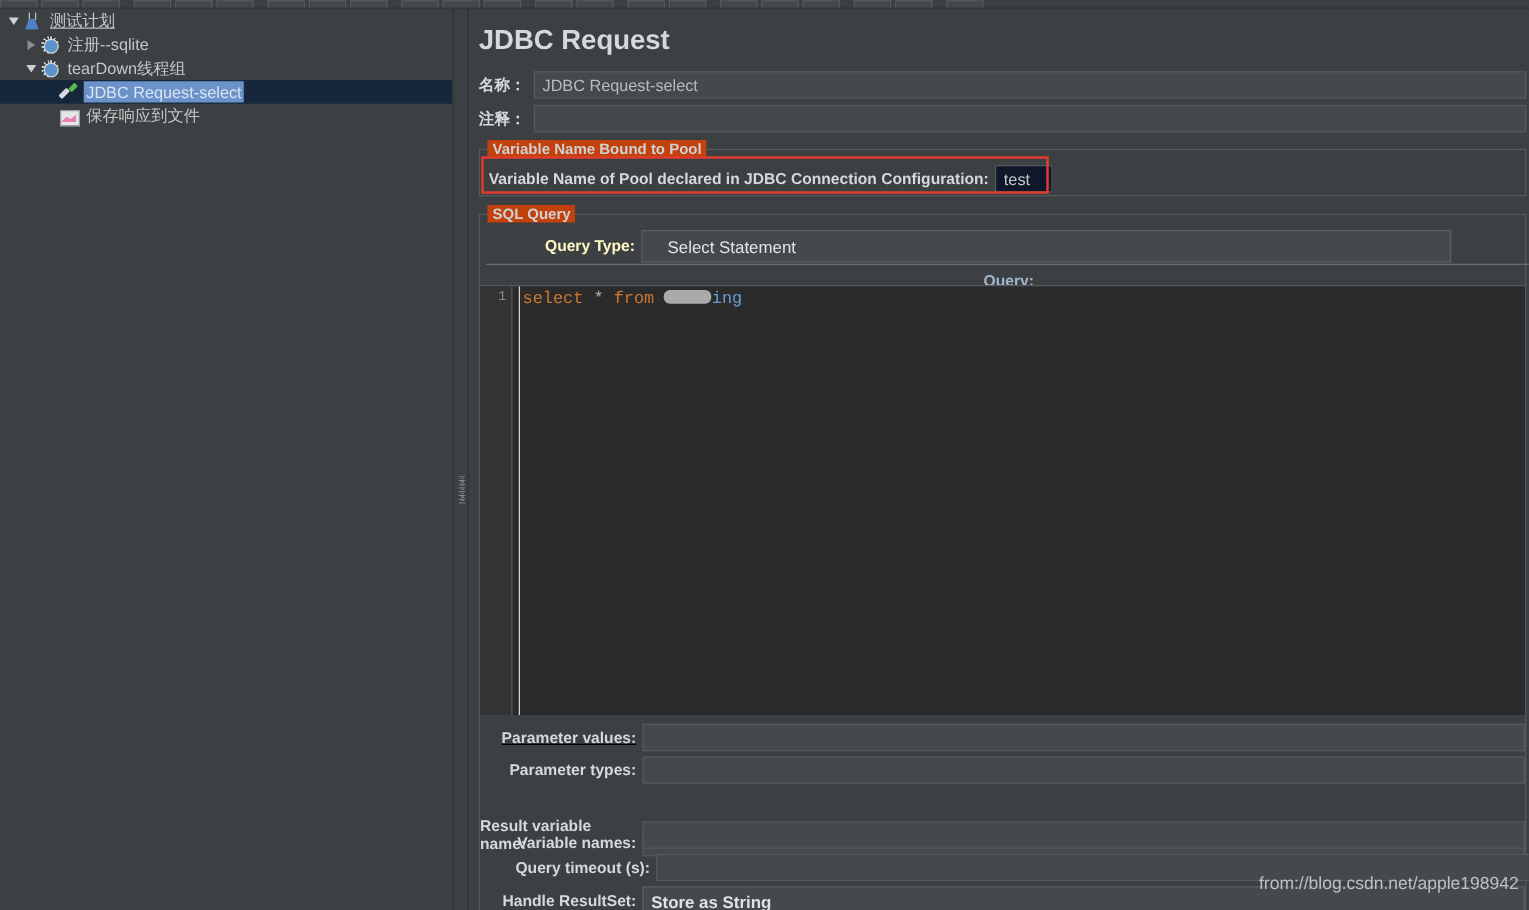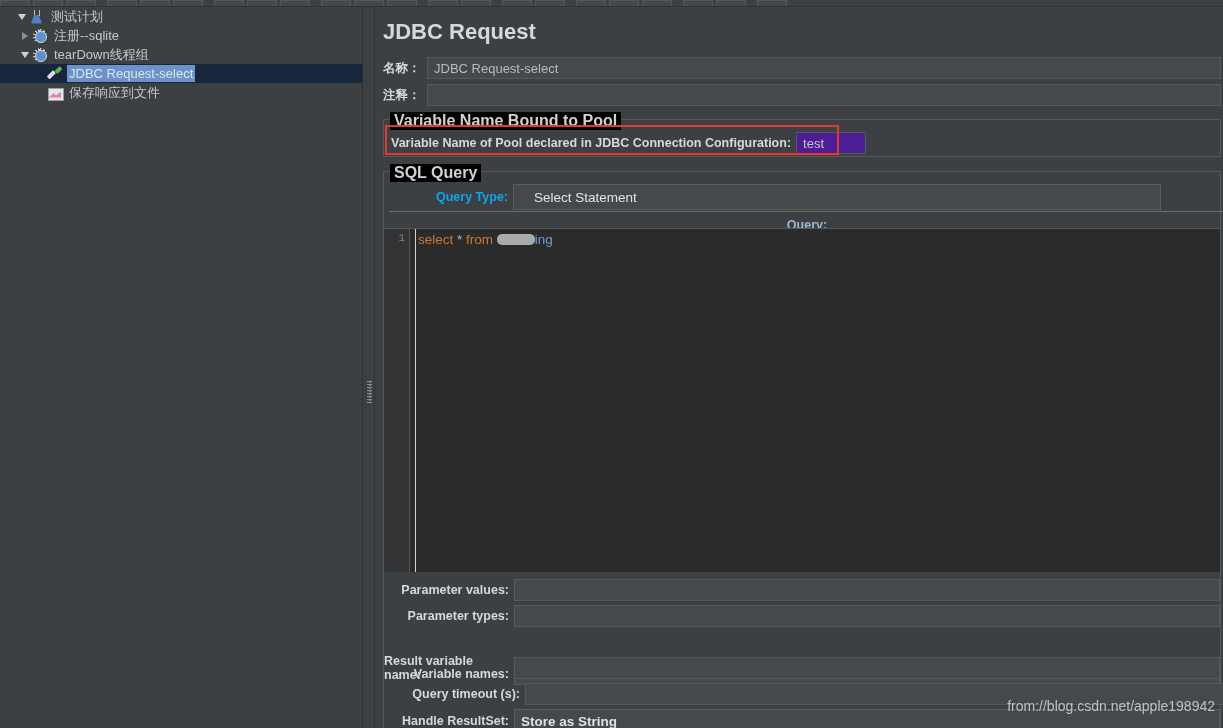--- a/index.html
+++ b/index.html
@@ -227,60 +227,60 @@
   }
 
   
   .group {
     position: absolute;
     border: 1px solid #55595c;
   }
   .group-title {
     position: absolute;
     top: -8px; left: 6px;
-    background: #000000;
+    background: #c2410c;
     padding: 0 4px;
-    font-size: 16px; font-weight: bold;
+    font-size: 12px; font-weight: bold;
     color: #cfd1d3;
   }
 
   
   #pool-highlight {
     position: absolute;
     border: 2px solid #e03b2c;
     pointer-events: none;
   }
   #pool-row {
     position: absolute;
     display: flex; align-items: center;
   }
   #pool-label {
     font-size: 12.5px; font-weight: bold;
     color: #d6d8d9;
     white-space: nowrap;
     padding-right: 5px;
   }
   #pool-value {
-    width: 70px; height: 22px;
-    background: #4c1d95;
+    width: 46px; height: 22px;
+    background: #0f172a;
     border: 1px solid #55595c;
     display: flex; align-items: center;
     padding-left: 6px;
     font-size: 13px;
     color: #c3c6c8;
   }
 
   
   #query-type-row {
     position: absolute;
     display: flex; align-items: center;
   }
   #query-type-label {
     font-size: 12.5px; font-weight: bold;
-    color: #0ea5e9;
+    color: #fef9c3;
     text-align: right;
     padding-right: 5px;
   }
   #query-type-combo {
     height: 26px;
     background: #44494c;
     border: 1px solid #5a5e61;
     display: flex; align-items: center;
     padding-left: 6px;
     font-size: 13.5px;
@@ -316,21 +316,21 @@
     font-size: 11px;
     color: #868686;
   }
   #sql-caret {
     position: absolute; left: 31px; top: 0;
     width: 1px; height: 100%;
     background: #d4d4d4;
   }
   #sql-code {
     position: absolute; left: 34px; top: 2px;
-    font-family: Liberation Sans, sans-serif;
+    font-family: Liberation Mono, monospace;
     font-size: 13.5px;
     white-space: pre;
     line-height: 17px;
   }
   .kw { color: #cc7832; }
   .op { color: #a9b7c6; }
   .ident { color: #6a9fd4; }
   .redact {
     display: inline-block;
     width: 38px; height: 11px;
@@ -407,21 +407,21 @@
     <div class="tb-btn"></div>
     <div class="tb-btn"></div>
     <div class="tb-sep"></div>
     <div class="tb-btn"></div>
     <div class="tb-btn"></div>
     <div class="tb-sep"></div>
     <div class="tb-btn"></div>
   </div>
 
 <div id="tree-panel">
-    <div class="tree-row" style="padding-left: 15px;">
+    <div class="tree-row" style="padding-left: 4px; text-decoration: underline;">
       <div class="tw open"></div>
       <div class="ticon ic-flask"></div>
       <span class="tlabel">测试计划</span>
     </div>
     <div class="tree-row" style="padding-left: 18px;">
       <div class="tw closed"></div>
       <div class="ticon ic-gear"></div>
       <span class="tlabel">注册--sqlite</span>
     </div>
     <div class="tree-row" style="padding-left: 18px;">
@@ -485,21 +485,21 @@
 
   <div id="sql-editor" style="left:9px; top:221px; width:836px; height:344px;">
     <div id="sql-gutter">
       <div id="sql-gutter-num">1</div>
     </div>
     <div id="sql-caret"></div>
     <div id="sql-code"><span class="kw">select</span><span class="op"> </span><span class="op">*</span><span class="op"> </span><span class="kw">from</span><span class="op"> </span><span class="redact"></span><span class="ident">ing</span></div>
   </div>
 
   <div id="bottom-fields">
-      <div class="field-row" style="left: 9px; top: 572px; width: 836px; height: 22px;">
+      <div class="field-row" style="left: 9px; top: 572px; width: 836px; height: 22px; text-decoration: underline;">
         <div class="field-label">Parameter values:</div>
         <div class="field-box"></div>
       </div>
       <div class="field-row" style="left: 9px; top: 598px; width: 836px; height: 22px;">
         <div class="field-label">Parameter types:</div>
         <div class="field-box"></div>
       </div>
       <div class="field-row" style="left: 9px; top: 656px; width: 836px; height: 22px; justify-content: space-between;">
         <div class="field-label">Variable names:</div>
         <div class="field-box"></div>

